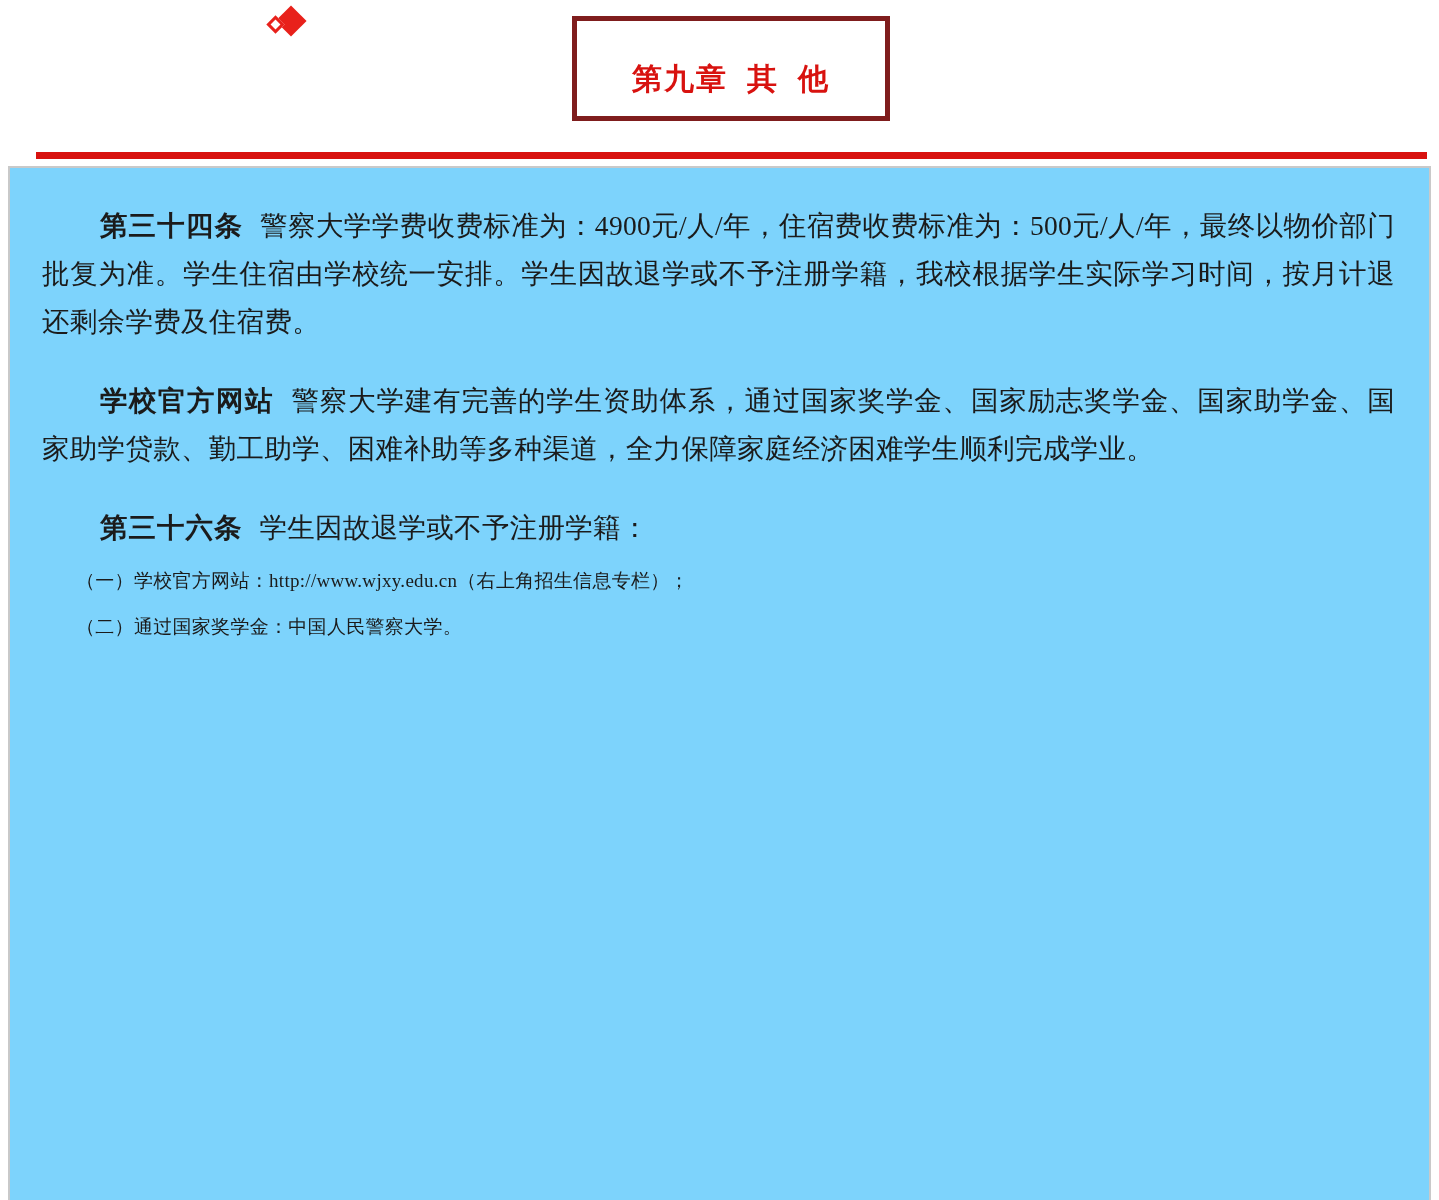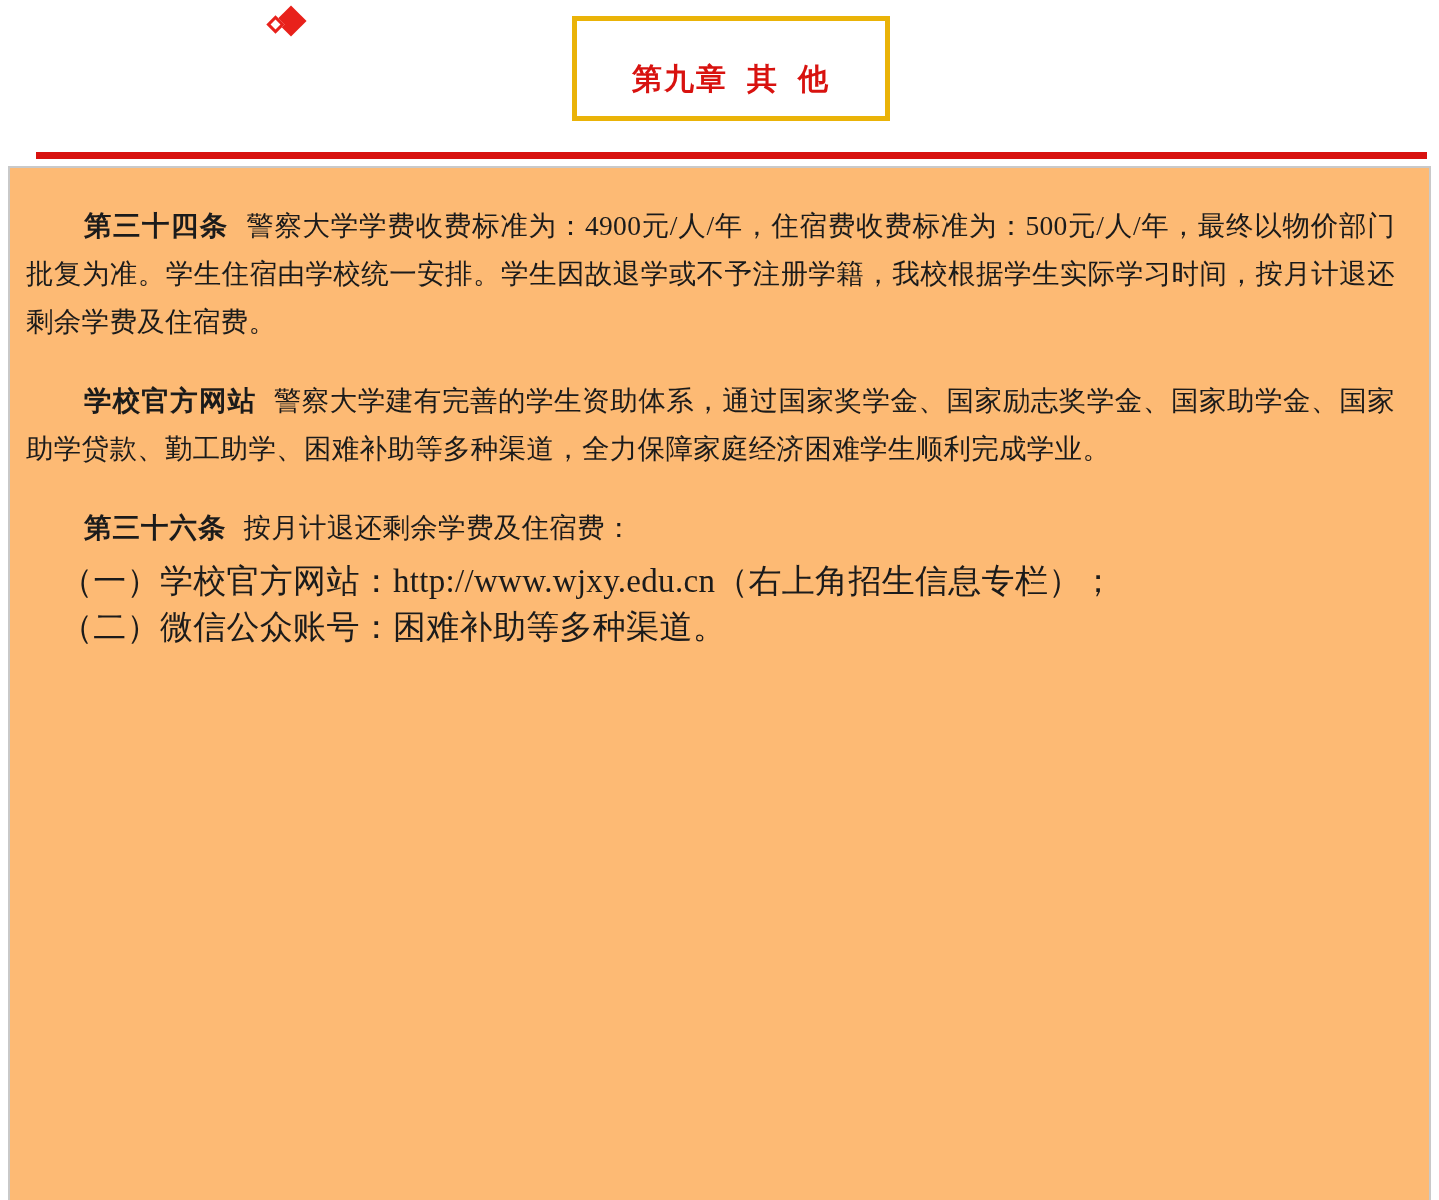--- a/index.html
+++ b/index.html
@@ -19,21 +19,21 @@
   .chapter-wrap {
     position: relative;
     height: 152px;
   }
   .chapter-box {
     position: absolute;
     left: 572px;
     top: 16px;
     width: 318px;
     height: 105px;
-    border: 5px solid #eab308;
+    border: 5px solid #7f1d1d;
     background: #ffffff;
     box-sizing: border-box;
   }
   .chapter-title {
     position: absolute;
     left: 0;
     right: 0;
     top: 38px;
     text-align: center;
     color: #d8120f;
@@ -83,23 +83,23 @@
 
   
   .page-panel {
     position: absolute;
     left: 8px;
     top: 166px;
     right: 8px;
     bottom: 0;
     border: 2px solid #c9c9c9;
     border-bottom: none;
-    background: #fdba74;
+    background: #7dd3fc;
     box-sizing: border-box;
-    padding: 34px 34px 0 16px;
+    padding: 34px 34px 0 32px;
   }
 
   .para {
     color: #1b1b1b;
     font-size: 27.5px;
     line-height: 48px;
     letter-spacing: 0.3px;
     text-align: justify;
     margin: 0 0 31px 0;
     text-indent: 58px;
@@ -110,21 +110,21 @@
   }
   .para .gap {
     display: inline-block;
     width: 17px;
   }
   .para.last {
     margin-bottom: 6px;
   }
   .sub {
     color: #1b1b1b;
-    font-size: 33px;
+    font-size: 19px;
     line-height: 46px;
     margin: 0;
     text-indent: 34px;
     letter-spacing: 0.3px;
   }
   .mono-ish {
     letter-spacing: 0.6px;
   }
 </style>
 </head>
@@ -143,18 +143,18 @@
 <div class="red-rule"></div>
 
 <div class="page-panel">
 
   <p class="para"><span class="art">第三十四条</span><span class="gap"></span><span>警察大学学费收费标准为：4900元/人/年，住宿费收费标准为：500元/人/年，最终以物价部门批复为准。学生住宿由学校统一安排。学生因故退学或不予注册学籍，我校根据学生实际学习时间，按月计退还剩余学费及住宿费。</span></p>
 
 
   <p class="para"><span class="art">学校官方网站</span><span class="gap"></span><span>警察大学建有完善的学生资助体系，通过国家奖学金、国家励志奖学金、国家助学金、国家助学贷款、勤工助学、困难补助等多种渠道，全力保障家庭经济困难学生顺利完成学业。</span></p>
 
 
-  <p class="para last"><span class="art">第三十六条</span><span class="gap"></span><span>按月计退还剩余学费及住宿费：</span></p>
+  <p class="para last"><span class="art">第三十六条</span><span class="gap"></span><span>学生因故退学或不予注册学籍：</span></p>
 
   <p class="sub">（一）学校官方网站：http://www.wjxy.edu.cn（右上角招生信息专栏）；</p>
-  <p class="sub">（二）微信公众账号：困难补助等多种渠道。</p>
+  <p class="sub">（二）通过国家奖学金：中国人民警察大学。</p>
 
 </div>
 
 </body></html>

